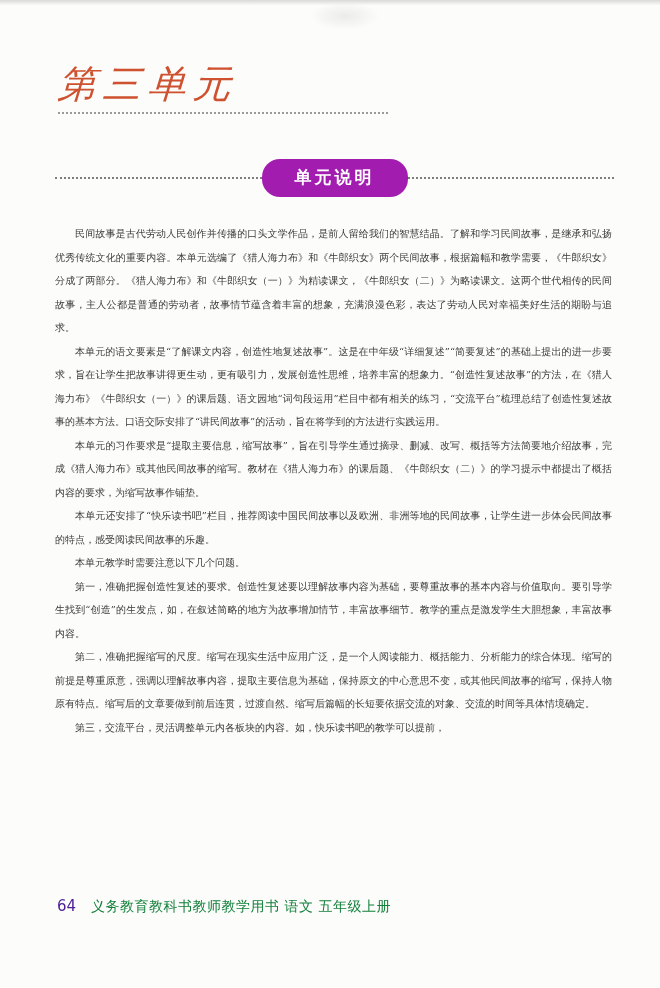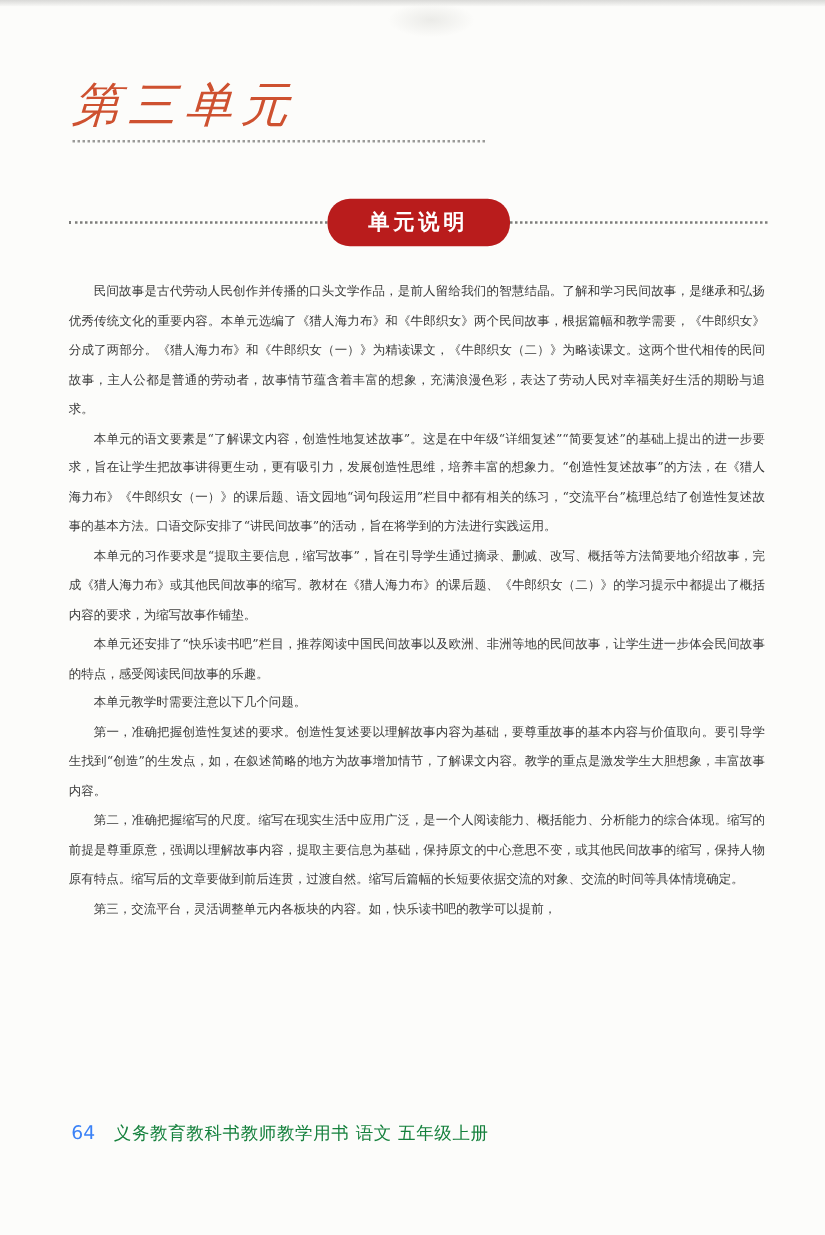--- a/index.html
+++ b/index.html
@@ -40,21 +40,21 @@
   }
   
   .badge-row{
     position:absolute;left:55px;right:46px;top:160px;height:36px;
     display:flex;align-items:center;
   }
   .dotted-line{
     flex:1;height:0;border-top:2px dotted #7d7d7b;
   }
   .section-badge{
-    background:#b91c1c;
+    background:#a21caf;
     color:#ffffff;
     border-radius:18px;
     padding:7px 33px 8px 33px;
     font-size:17px;font-weight:bold;letter-spacing:3px;
     font-family:"DejaVu Sans","Liberation Sans",sans-serif;
     white-space:nowrap;
   }
   
   .body-text{
     position:absolute;left:55px;top:222px;width:557px;
@@ -65,21 +65,21 @@
   .body-text p{
     margin:0;
     text-indent:2em;
   }
   
   .footer{
     position:absolute;left:57px;top:897px;
     display:flex;align-items:baseline;gap:15px;
   }
   .page-number{
-    font-size:15px;color:#3b82f6;
+    font-size:15px;color:#4c1d95;
     font-family:"DejaVu Sans","Liberation Sans",sans-serif;
   }
   .book-title{
     font-size:14px;color:#15803d;
     letter-spacing:0.5px;
   }
 </style>
 </head>
 <body>
 
@@ -96,21 +96,21 @@
     <div class="section-badge">单元说明</div>
     <div class="dotted-line"></div>
   </div>
 
   <div class="body-text">
     <p>民间故事是古代劳动人民创作并传播的口头文学作品，是前人留给我们的智慧结晶。了解和学习民间故事，是继承和弘扬优秀传统文化的重要内容。本单元选编了《猎人海力布》和《牛郎织女》两个民间故事，根据篇幅和教学需要，《牛郎织女》分成了两部分。《猎人海力布》和《牛郎织女（一）》为精读课文，《牛郎织女（二）》为略读课文。这两个世代相传的民间故事，主人公都是普通的劳动者，故事情节蕴含着丰富的想象，充满浪漫色彩，表达了劳动人民对幸福美好生活的期盼与追求。</p>
     <p>本单元的语文要素是“了解课文内容，创造性地复述故事”。这是在中年级“详细复述”“简要复述”的基础上提出的进一步要求，旨在让学生把故事讲得更生动，更有吸引力，发展创造性思维，培养丰富的想象力。“创造性复述故事”的方法，在《猎人海力布》《牛郎织女（一）》的课后题、语文园地“词句段运用”栏目中都有相关的练习，“交流平台”梳理总结了创造性复述故事的基本方法。口语交际安排了“讲民间故事”的活动，旨在将学到的方法进行实践运用。</p>
     <p>本单元的习作要求是“提取主要信息，缩写故事”，旨在引导学生通过摘录、删减、改写、概括等方法简要地介绍故事，完成《猎人海力布》或其他民间故事的缩写。教材在《猎人海力布》的课后题、《牛郎织女（二）》的学习提示中都提出了概括内容的要求，为缩写故事作铺垫。</p>
     <p>本单元还安排了“快乐读书吧”栏目，推荐阅读中国民间故事以及欧洲、非洲等地的民间故事，让学生进一步体会民间故事的特点，感受阅读民间故事的乐趣。</p>
     <p>本单元教学时需要注意以下几个问题。</p>
-    <p>第一，准确把握创造性复述的要求。创造性复述要以理解故事内容为基础，要尊重故事的基本内容与价值取向。要引导学生找到“创造”的生发点，如，在叙述简略的地方为故事增加情节，了解课文内容。教学的重点是激发学生大胆想象，丰富故事内容。</p>
+    <p>第一，准确把握创造性复述的要求。创造性复述要以理解故事内容为基础，要尊重故事的基本内容与价值取向。要引导学生找到“创造”的生发点，如，在叙述简略的地方为故事增加情节，丰富故事细节。教学的重点是激发学生大胆想象，丰富故事内容。</p>
     <p>第二，准确把握缩写的尺度。缩写在现实生活中应用广泛，是一个人阅读能力、概括能力、分析能力的综合体现。缩写的前提是尊重原意，强调以理解故事内容，提取主要信息为基础，保持原文的中心意思不变，或其他民间故事的缩写，保持人物原有特点。缩写后的文章要做到前后连贯，过渡自然。缩写后篇幅的长短要依据交流的对象、交流的时间等具体情境确定。</p>
     <p>第三，交流平台，灵活调整单元内各板块的内容。如，快乐读书吧的教学可以提前，</p>
   </div>
 
   <div class="footer">
     <span class="page-number">64</span>
     <span class="book-title">义务教育教科书教师教学用书 语文 五年级上册</span>
   </div>
 
 </div>

